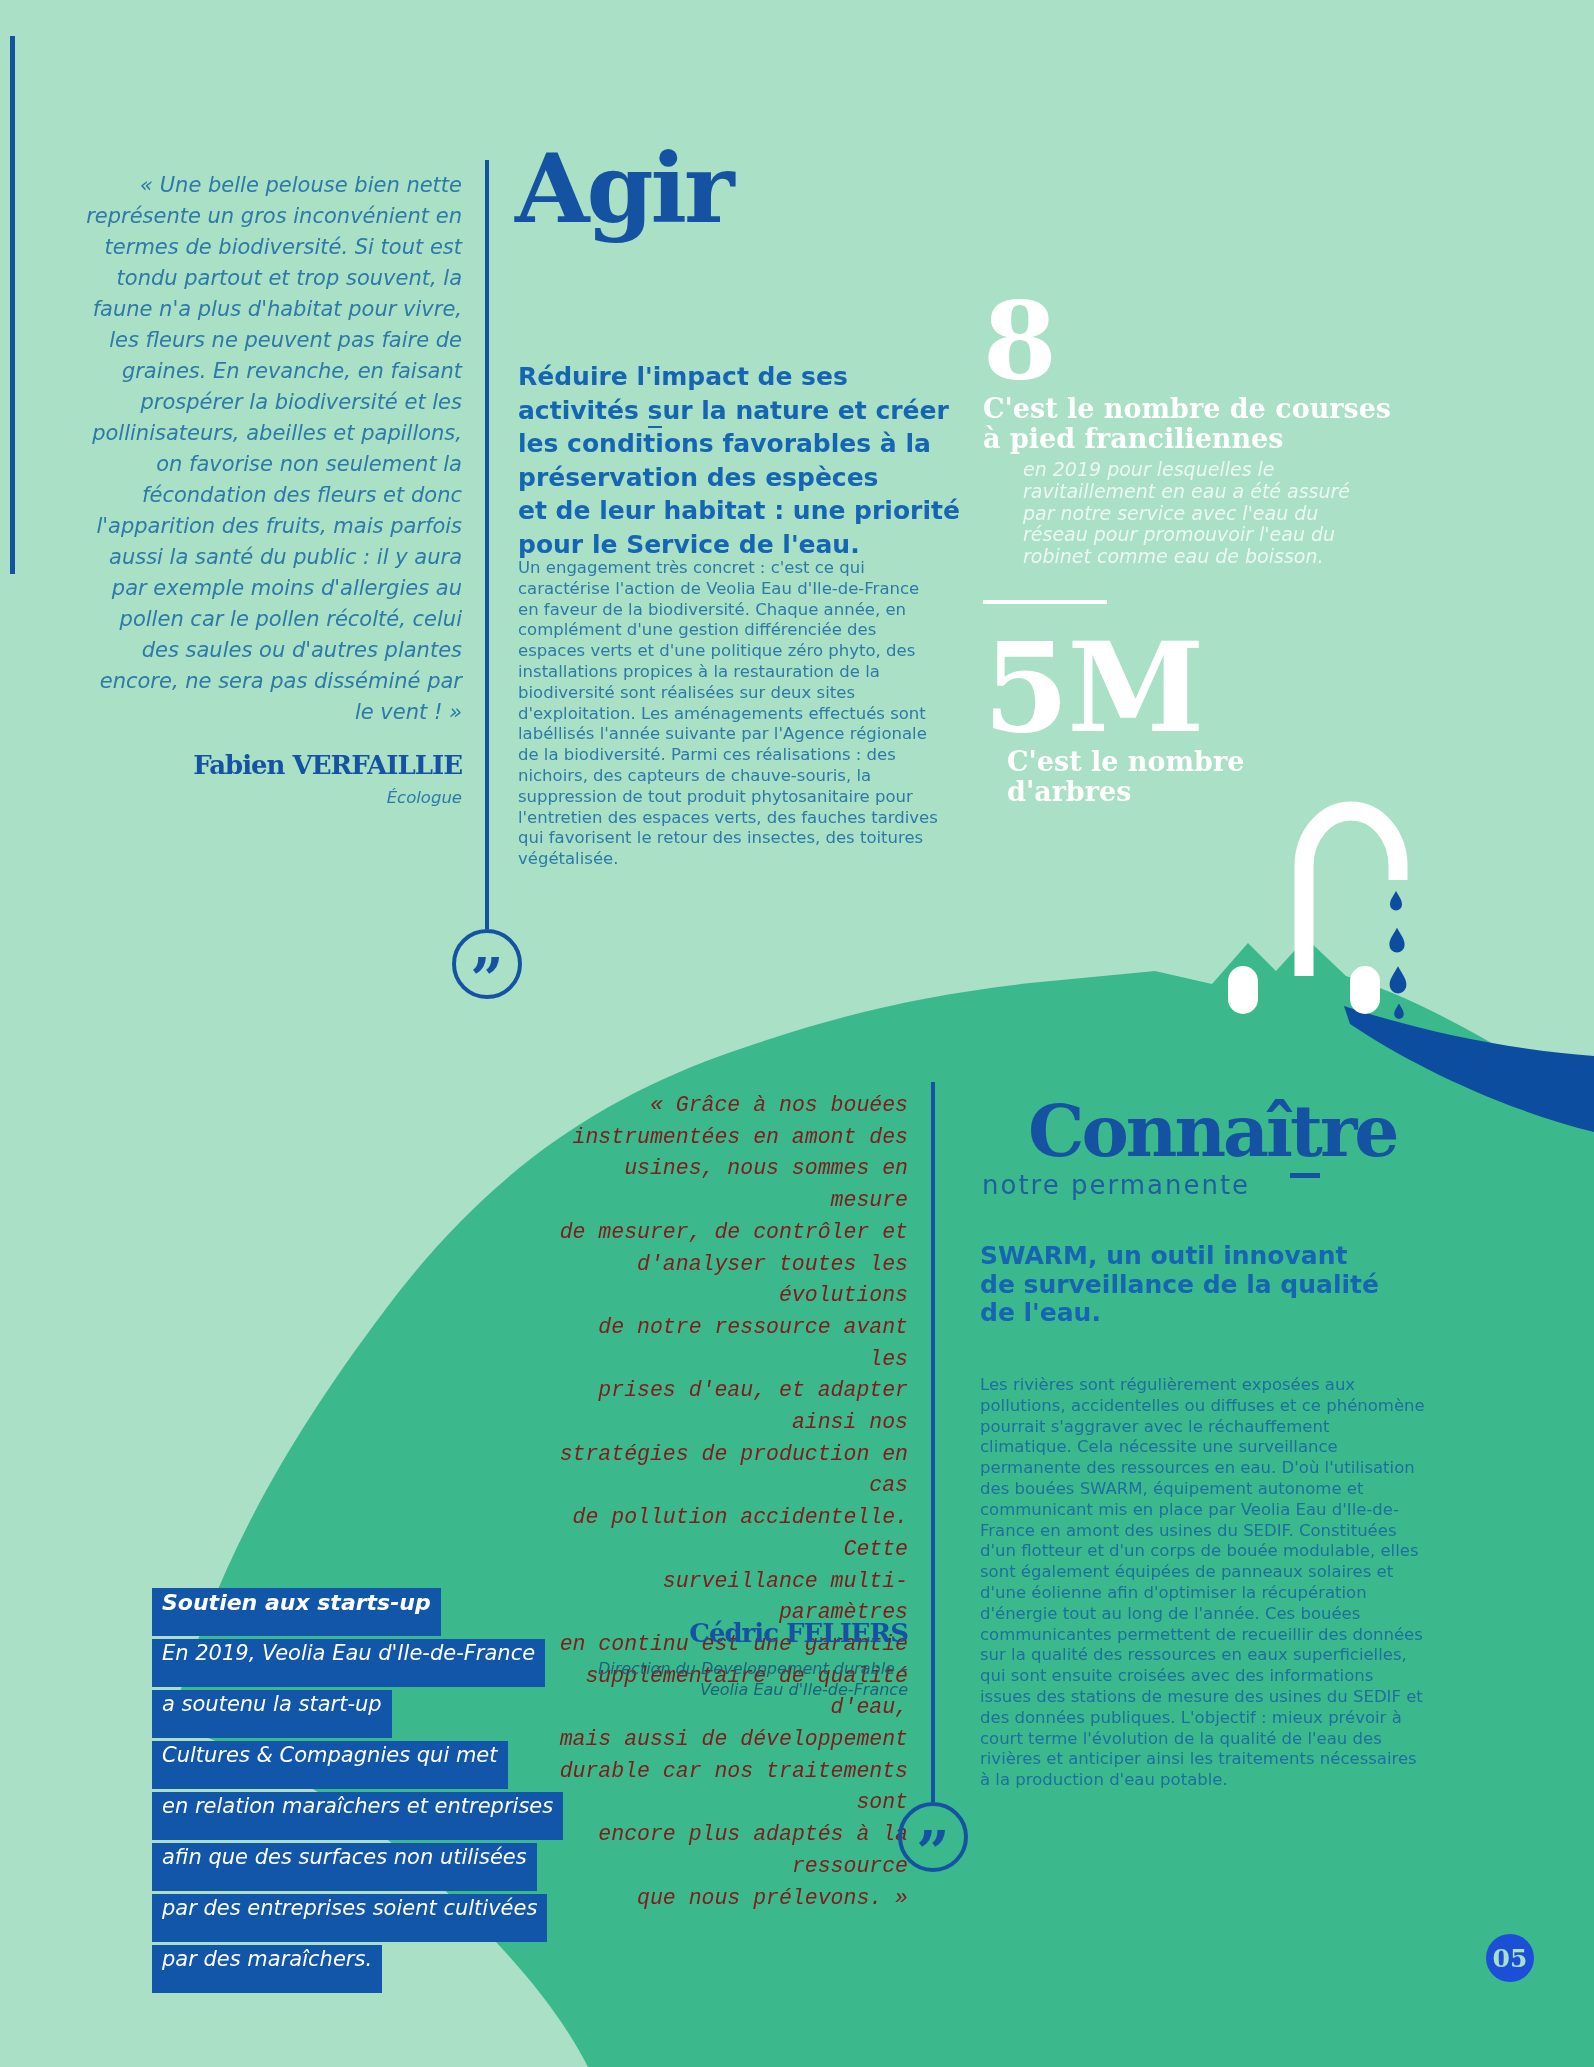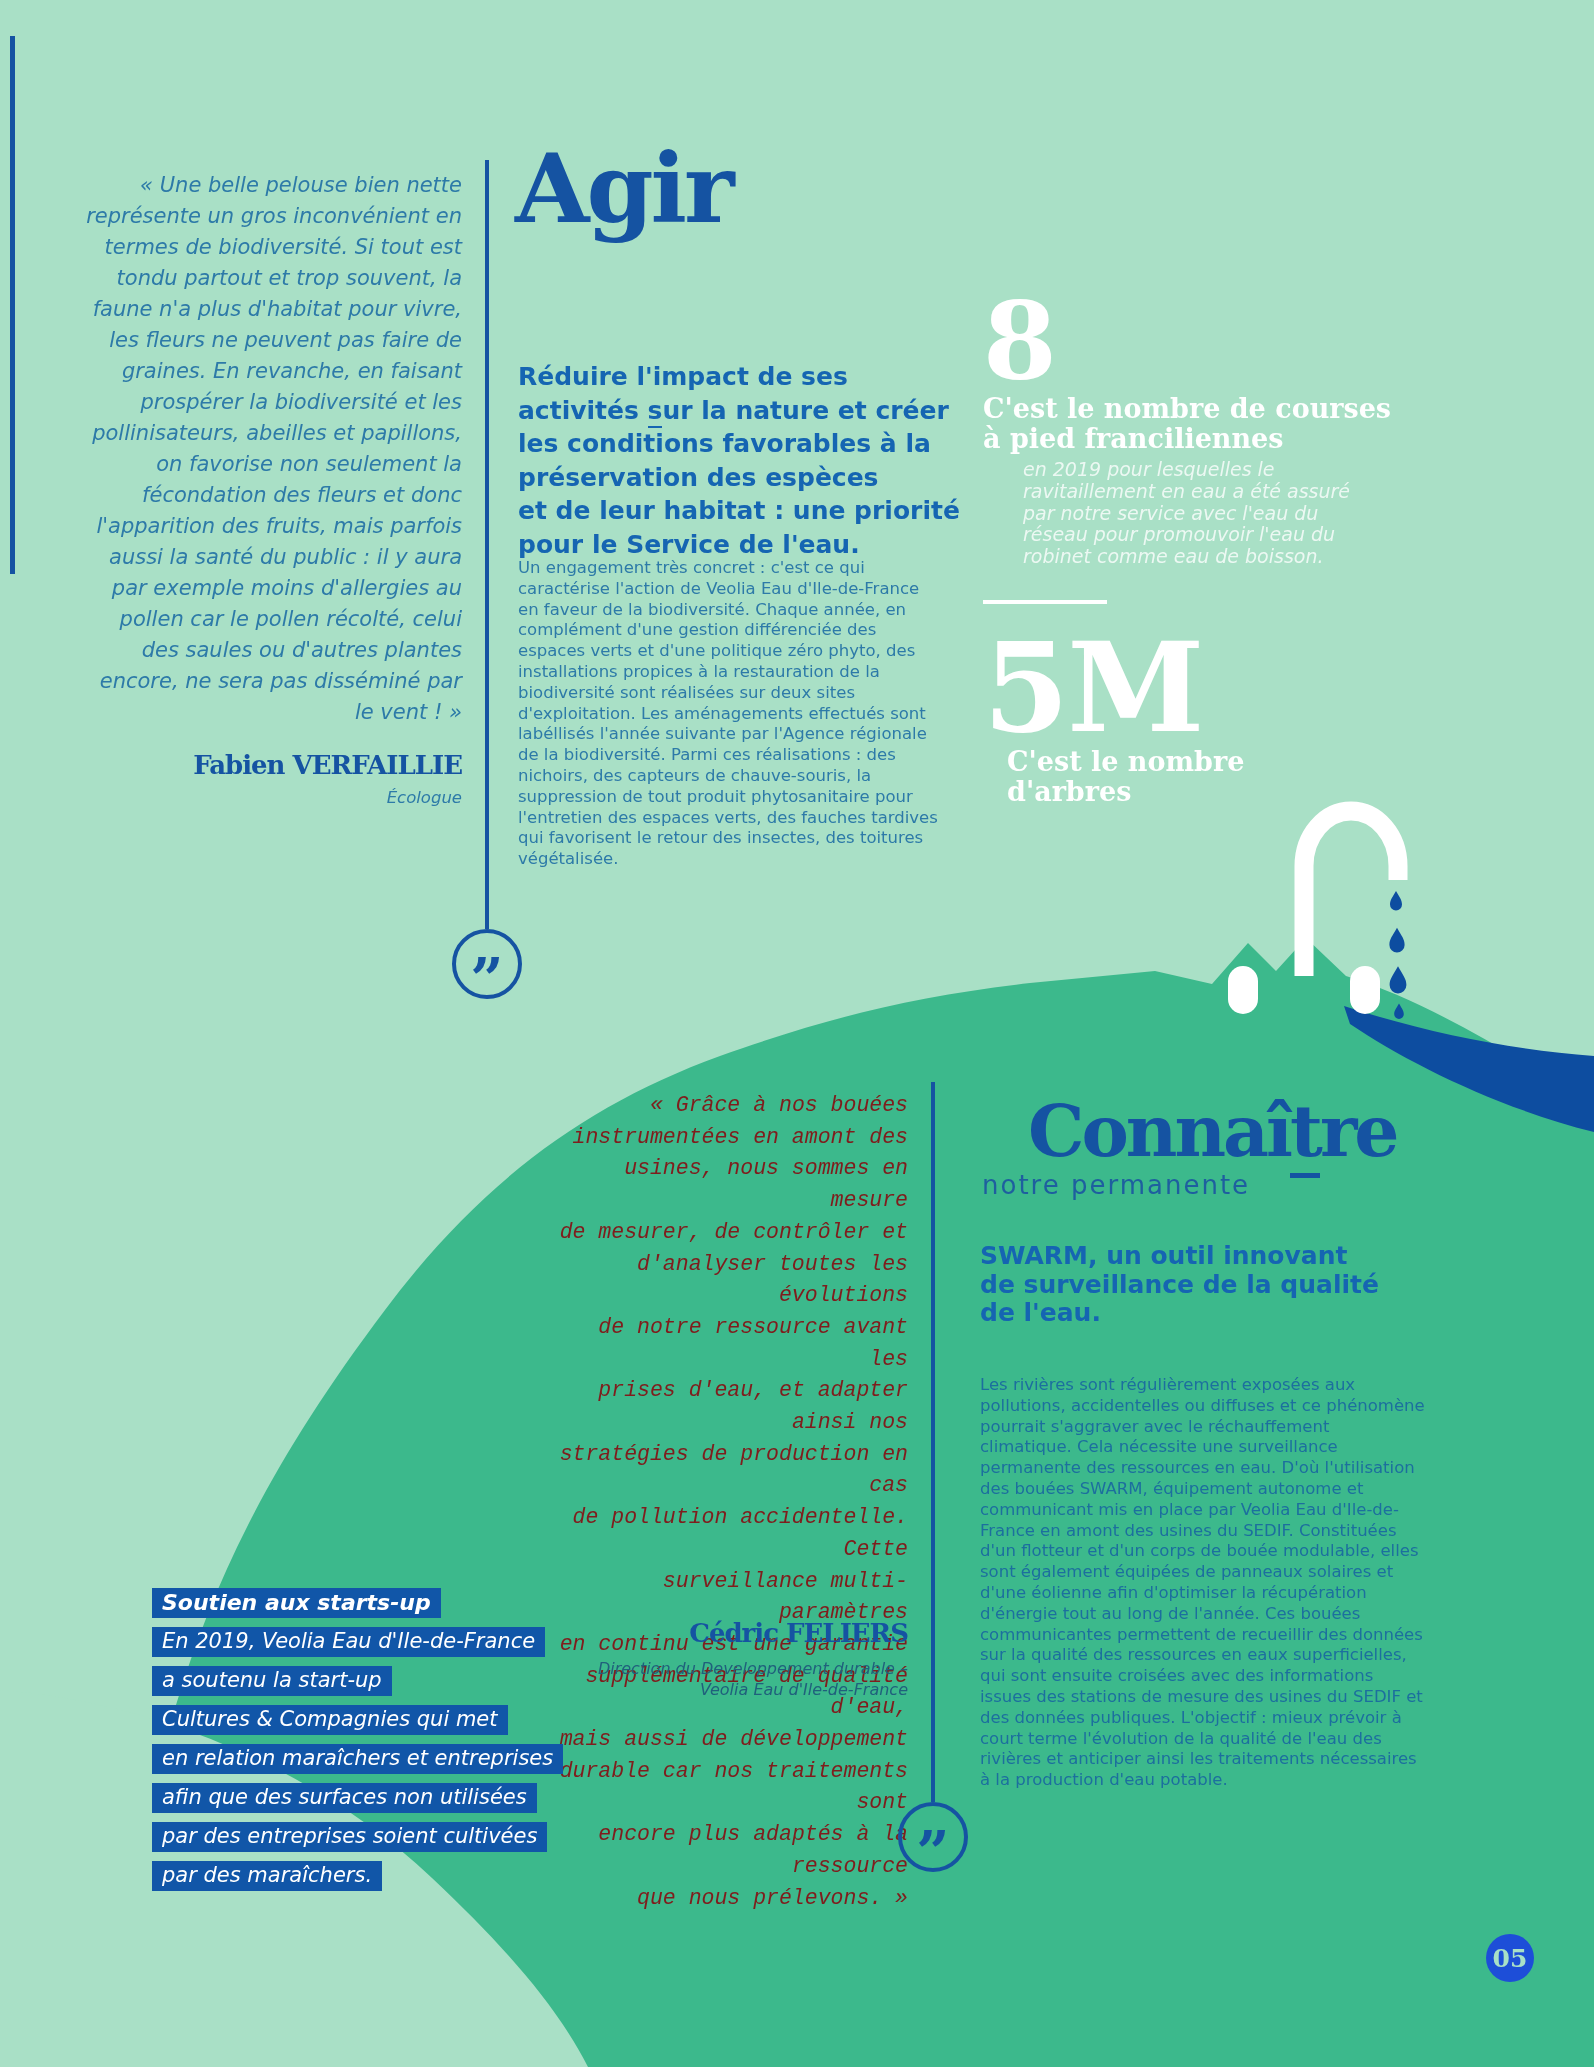--- a/index.html
+++ b/index.html
@@ -67,21 +67,21 @@
   .quote2{left:548px;top:1090px;width:360px;text-align:right;
     font-style:italic;font-size:21.5px;line-height:31.7px;color:#7f1d1d;font-family:Liberation Mono, monospace;}
   .q2-author{left:548px;top:1618px;width:360px;text-align:right;
     font-size:26px;color:#1553a2;letter-spacing:-1px;}
   .q2-role{left:548px;top:1658px;width:360px;text-align:right;
     font-style:italic;font-size:16px;line-height:21px;color:#20607c;}
 
   
   .soutien{left:152px;top:1588px;width:480px;}
   .soutien-bar{display:inline-block;background:#1156a8;color:#ffffff;
-    font-style:italic;font-size:21px;line-height:25px;padding:2px 10px 3px 10px;margin-bottom:9px;}
+    font-style:italic;font-size:21px;line-height:25px;padding:2px 10px 21px 10px;margin-bottom:3px;}
   .soutien-title .soutien-bar,
   .soutien-bar.title{font-weight:bold;font-size:22px;}
   .soutien-lines .soutien-bar{display:inline-block;}
   .soutien-lines{display:flex;flex-direction:column;align-items:flex-start;}
 
   
   .page-num{left:1486px;top:1934px;width:48px;height:48px;border-radius:50%;
     background:#1d4ed8;color:#a9e0c6;display:flex;align-items:center;justify-content:center;
     font-size:25px;letter-spacing:0px;}
 </style>

